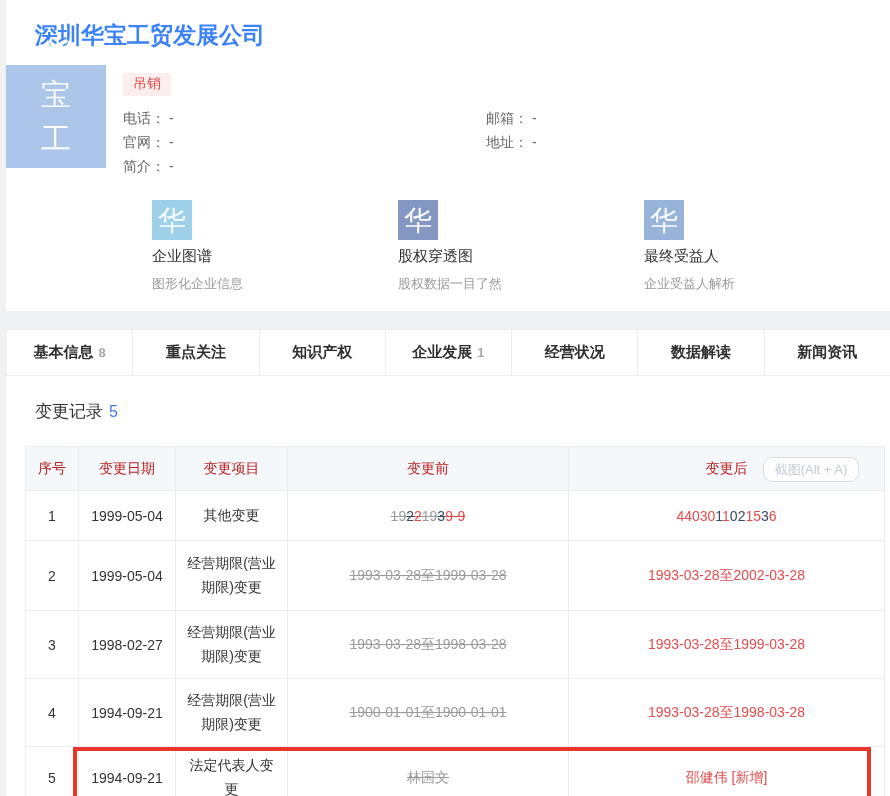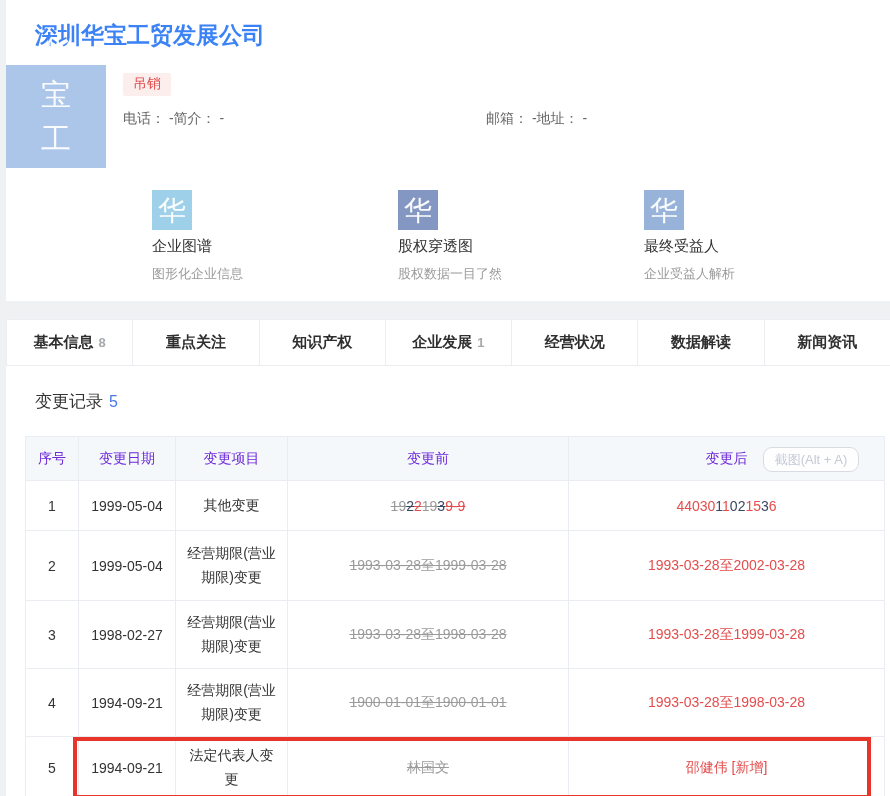--- a/index.html
+++ b/index.html
@@ -12,21 +12,21 @@
   .hero { background:#fff; }
   .company-title { font-size:23px; line-height:26px; font-weight:700; color:#3b82f6; margin:22px 16px 17px 29px; }
   .hero-main { display:flex; }
   .logo { width:100px; height:103px; background:#abc6e8; color:rgba(255,255,255,.93);
           display:flex; flex-direction:column; justify-content:center; }
   .logo div { font-size:30px; line-height:44px; text-align:center; letter-spacing:16px; padding-left:16px; }
   .info { margin-left:17px; flex:1; }
   .badge { display:inline-block; margin-top:8px; padding:2px 10px 3px; background:#fdeeee; color:#df4a4a;
            font-size:14px; border-radius:2px; }
   .info-grid { margin-top:10px; display:flex; }
-  .info-col { display:flex; }
+  .info-col { display:flex; flex-direction:column; }
   .info-col.left { width:363px; }
   .info-row { line-height:24px; color:#666; white-space:nowrap; }
   .info-row .lbl { color:#666; }
 
   
   .features { display:flex; margin:22px 0 0 146px; padding-bottom:18px; }
   .feature { width:253px; cursor:pointer; }
   .f-icon { width:40px; height:40px; color:rgba(255,255,255,.95); font-size:28px; line-height:42px;
             text-align:center; overflow:hidden; }
   .f-title { margin-top:7px; font-size:15px; color:#333; }
@@ -44,21 +44,21 @@
   
   .section-head { margin:24px 0 0 29px; height:24px; font-size:17px; color:#333; }
   .section-head .cnt { color:#4877e8; margin-left:6px; font-size:16px; }
 
   
   .table-wrap { position:relative; margin:22px 0 0 19px; width:859px; }
   table { border-collapse:collapse; width:859px; table-layout:fixed; }
   th, td { border:1px solid #e9ecf0; text-align:center; vertical-align:middle; font-weight:400;
            font-size:14px; padding:4px 10px; }
   thead tr { height:44px; background:#f5f8fb; }
-  thead th { color:#6d28d9; }
+  thead th { color:#b91c1c; }
   tbody tr:nth-child(1){ height:50px; } tbody tr:nth-child(2){ height:70px; }
   tbody tr:nth-child(3){ height:68px; } tbody tr:nth-child(4){ height:68px; }
   tbody tr:nth-child(5){ height:62px; }
   td.item { line-height:1.65; }
   .m-g { color:#9b9b9b; } .m-d { color:#3a4763; } .m-r { color:#e34d4d; }
   .struck { text-decoration:line-through; }
 
   .shot-btn { position:absolute; left:738px; top:11px; width:96px; height:25px; background:rgba(255,255,255,.85);
               border:1px solid #d8dce2; border-radius:9px; color:#c5cad6; font-size:13px;
               font-family:"Liberation Sans", sans-serif; cursor:pointer; }
@@ -76,20 +76,21 @@
     <div class="hero-main">
       <div class="logo" style="background: rgb(171, 198, 232);">
         <div>华宝</div>
         <div>工贸</div>
       </div>
       <div class="info">
         <span class="badge">吊销</span>
         <div class="info-grid">
           <div class="info-col left" id="info-left">
               <div class="info-row"><span class="lbl">电话： </span><span class="val">-</span></div>
+              <div class="info-row"><span class="lbl">官网： </span><span class="val">-</span></div>
               <div class="info-row"><span class="lbl">简介： </span><span class="val">-</span></div>
             </div>
           <div class="info-col right" id="info-right">
               <div class="info-row"><span class="lbl">邮箱： </span><span class="val">-</span></div>
               <div class="info-row"><span class="lbl">地址： </span><span class="val">-</span></div>
             </div>
         </div>
       </div>
     </div>
     <div class="features" id="features">

